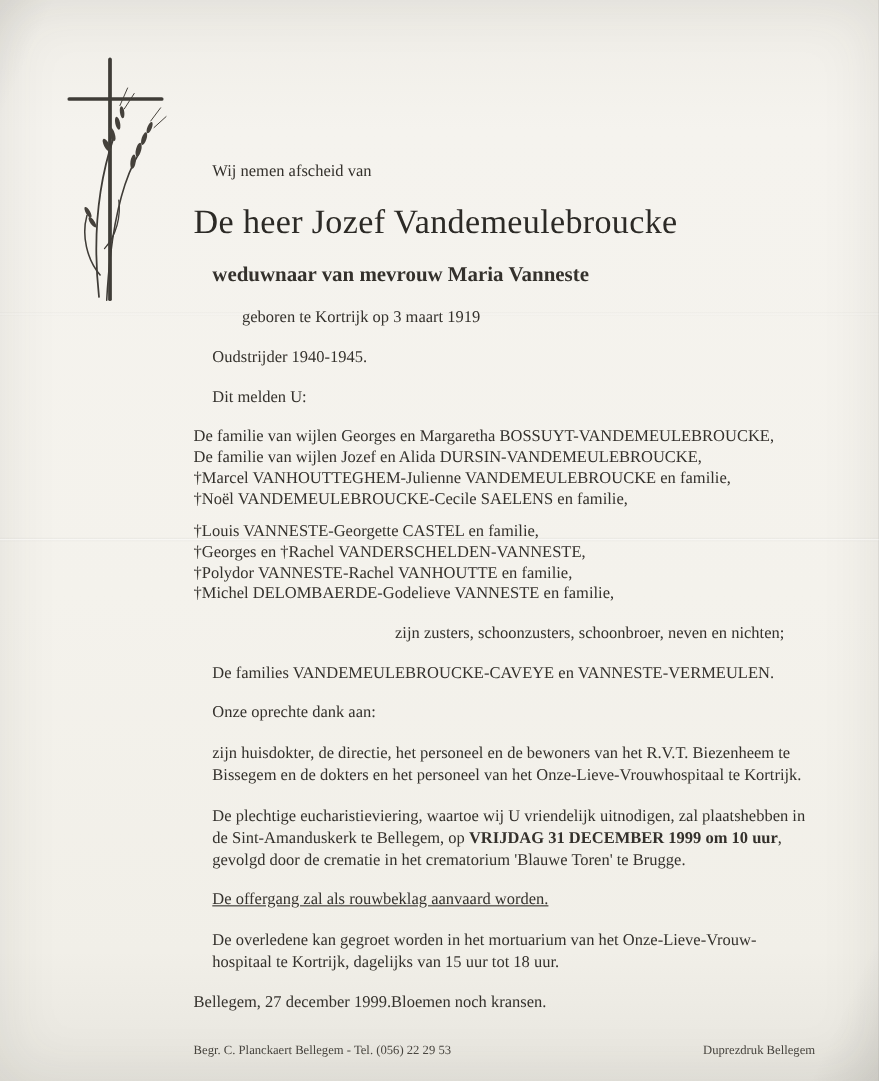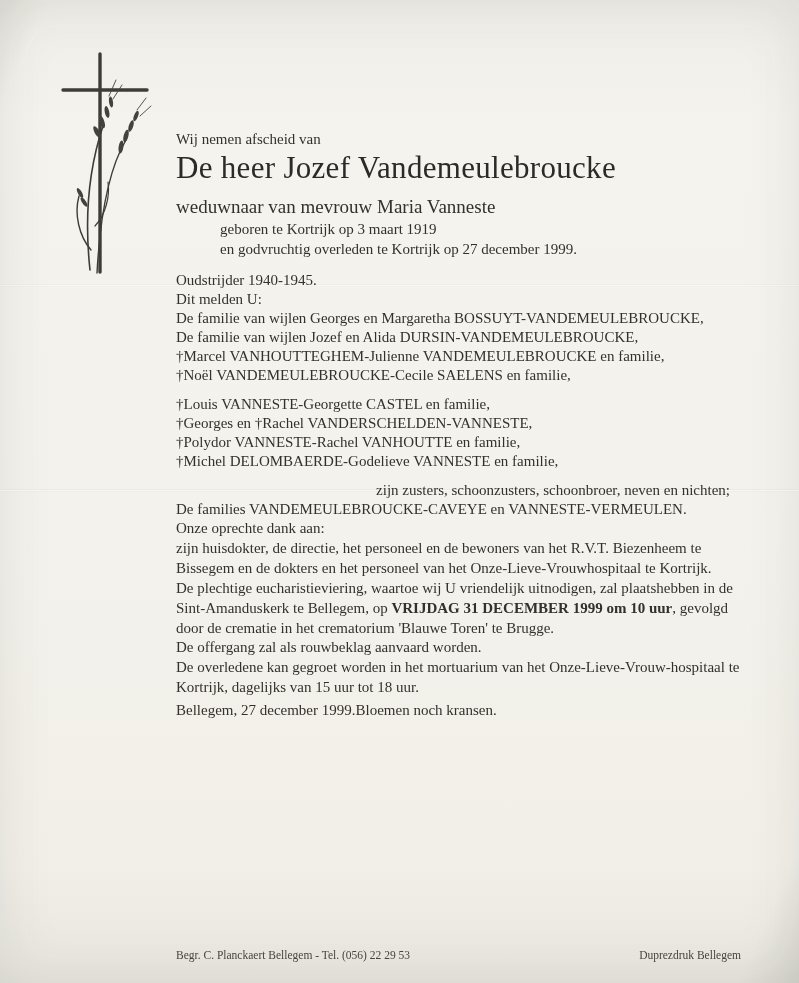--- a/index.html
+++ b/index.html
@@ -37,43 +37,43 @@
     top: 46px;
   }
   .content {
     position: absolute;
     left: 176px;
     top: 130px;
     width: 576px;
     font-size: 15px;
     line-height: 19px;
   }
-  .content p { margin: 0; }
+  .content p { margin: 17px; }
   .intro        { margin-bottom: 13px; }
   .title {
     font-size: 31px;
     line-height: 38px;
     font-weight: 400;
     letter-spacing: 0.3px;
     color: #2c2a26;
     margin: 0 0 8px 0;
   }
-  .subtitle     { font-size: 19px; line-height: 24px; margin-bottom: 16px; }
+  .subtitle     { font-size: 19px; line-height: 24px; margin-bottom: 16px; font-weight: bold; }
   .birth-block  { margin-bottom: 12px; line-height: 20px; margin-left: 44px; }
   .veteran      { margin-bottom: 28px; }
   .announce     { margin-bottom: 14px; }
   .family-group { margin-bottom: 10px; }
   .family-group div { line-height: 19px; }
   .relatives    { text-align: right; padding-right: 22px; margin-bottom: 13px; }
   .families     { margin-bottom: 12px; }
   .thanks-intro { margin-bottom: 2px; font-family: Liberation Serif, serif; }
   .thanks-body  { margin-bottom: 16px; line-height: 20px; }
   .ceremony     { margin-bottom: 13px; line-height: 20px; }
   .ceremony .bold { font-weight: 700; }
-  .offering     { margin-bottom: 15px; }
+  .offering     { margin-bottom: 15px; text-decoration: underline; }
   .mortuary     { margin-bottom: 14px; line-height: 20px; }
   .prayer       { letter-spacing: 0.4px; margin-bottom: 12px; }
   .dateline-row {
     display: flex;
     justify-content: flex-start;
     margin-top: 4px;
   }
   .printer-row {
     position: absolute;
     left: 176px;
@@ -125,21 +125,20 @@
   <div class="content">
 
     <p class="intro">Wij nemen afscheid van</p>
 
     <h1 class="title">De heer Jozef Vandemeulebroucke</h1>
 
     <p class="subtitle">weduwnaar van mevrouw Maria Vanneste</p>
 
     <div class="birth-block">
       <div>geboren te Kortrijk op 3 maart 1919</div>
-      <div>en godvruchtig overleden te Kortrijk op 27 december 1999.</div>
     </div>
 
     <p class="veteran">Oudstrijder 1940-1945.</p>
 
     <p class="announce">Dit melden U:</p>
 
     <div class="family-group">
       <div>De familie van wijlen Georges en Margaretha BOSSUYT-VANDEMEULEBROUCKE,</div>
       <div>De familie van wijlen Jozef en Alida DURSIN-VANDEMEULEBROUCKE,</div>
       <div>†Marcel VANHOUTTEGHEM-Julienne VANDEMEULEBROUCKE en familie,</div>

